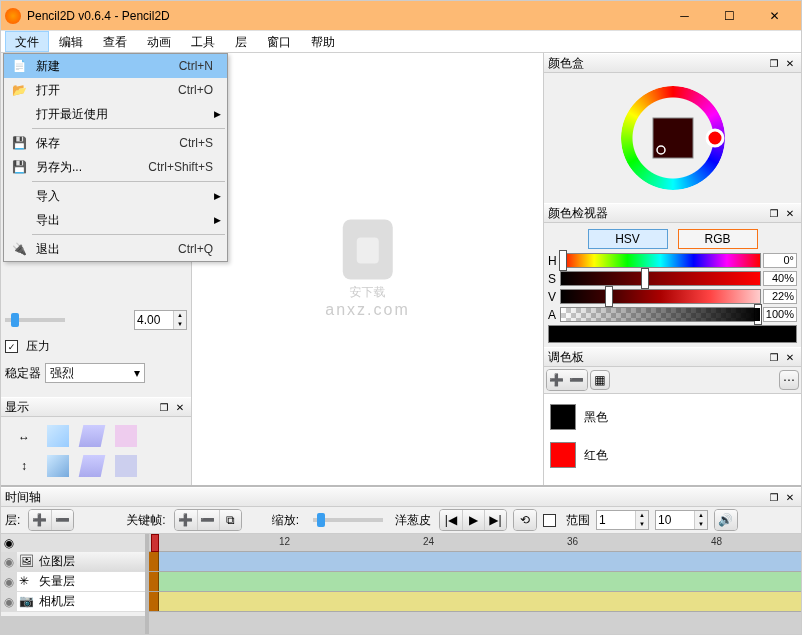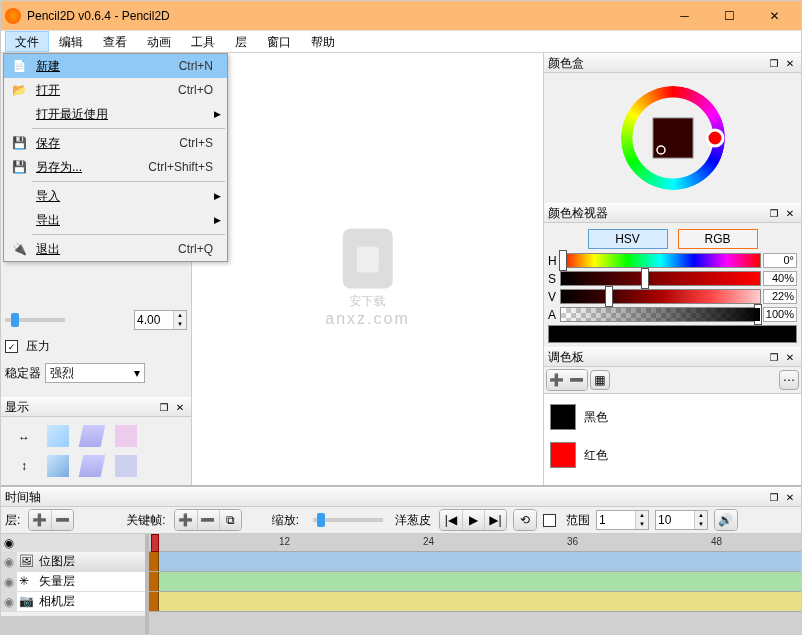--- a/index.html
+++ b/index.html
@@ -17,21 +17,21 @@
 .canvas { flex: 1; background: #fff; position: relative; border-left: 1px solid #ccc; border-right: 1px solid #ccc; }
 .rightcol { width: 257px; display: flex; flex-direction: column; background: #f0f0f0; }
 .panel-hdr { height: 20px; background: linear-gradient(#fafafa, #e8e8e8); border-top: 1px solid #fff; border-bottom: 1px solid #ccc; display: flex; align-items: center; padding: 0 4px; }
 .panel-hdr .t { flex: 1; }
 .panel-hdr .pbtn { width: 14px; height: 14px; margin-left: 2px; display: flex; align-items: center; justify-content: center; font-size: 10px; }
 
 .dropdown { position: absolute; left: 2px; top: 0; width: 225px; background: #f0f0f0; border: 1px solid #999; box-shadow: 2px 2px 4px rgba(0,0,0,0.2); z-index: 100; }
 .dditem { display: flex; align-items: center; height: 24px; padding: 0 6px; }
 .dditem.hl { background: #90c8f6; }
 .dditem .dico { width: 20px; height: 16px; margin-right: 6px; display: flex; align-items: center; justify-content: center; }
-.dditem .lbl { flex: 1; text-decoration: underline; }
+.dditem .lbl { flex: 1; }
 .dditem .sc { color: #333; padding-right: 8px; }
 .dditem .arrow { font-size: 9px; }
 .ddsep { height: 1px; background: #c0c0c0; margin: 2px 2px 2px 28px; }
 
 .stabrow { padding: 4px; display: flex; align-items: center; gap: 4px; }
 .spin { display: flex; border: 1px solid #aaa; background: #737373; height: 20px; }
 .spin input { width: 38px; border: none; padding: 0 2px; }
 .spin .spbtn { width: 13px; display: flex; flex-direction: column; border-left: 1px solid #ccc; }
 .spin .spbtn div { flex: 1; font-size: 6px; text-align: center; line-height: 8px; background: #f0f0f0; }
 .cbx { width: 13px; height: 13px; border: 1px solid #333; background: #fff; display: inline-flex; align-items: center; justify-content: center; font-size: 9px; margin-right: 4px; }
@@ -81,21 +81,21 @@
 .tl-layers .lrow .lico { width: 18px; height: 16px; margin: 0 2px; }
 .tl-tracks { flex: 1; overflow-x: auto; background:#d0d0d0;text-align:right; }
 .tl-ruler { height: 18px; background: #d0d0d0; position: relative; border-bottom:1px solid #aaa;}
 .tl-ruler .ph { position:absolute; left:2px; top:0; width:8px; height:18px; background:#cc3333; border:1px solid #800;}
 .tl-ruler .tick { position:absolute; top:2px; font-size:10px; color:#333;}
 .tl-track { height: 20px; border-bottom: 1px solid #aaa; display:flex;}
 .tl-track .key { width:10px; height:100%; background:#bb6600; border-right:1px solid #774400;}
 .tl-track.bitmap { background:#a8c8e8;}
 .tl-track.vector { background:#a8e0a8;}
 .tl-track.camera { background:#e8e088;}
-.wm { position:absolute; left:50%; top:50%; transform:translate(-50%,-50%); color:#ccc; font-size:28px; text-align:center; pointer-events:none;margin-top:9px;}
+.wm { position:absolute; left:50%; top:50%; transform:translate(-50%,-50%); color:#ccc; font-size:28px; text-align:center; pointer-events:none;}
 .wm .sub { font-size:16px; letter-spacing:2px;}
 .thumb { position:absolute; top:-4px; width:8px; height:21px; background:#fff; border:1px solid #555;}
 </style>
 </head>
 <body>
 
 <div class="titlebar">
   <div class="icon"></div>
   <div class="title">Pencil2D v0.6.4 - Pencil2D</div>
   <div class="winctrl">

